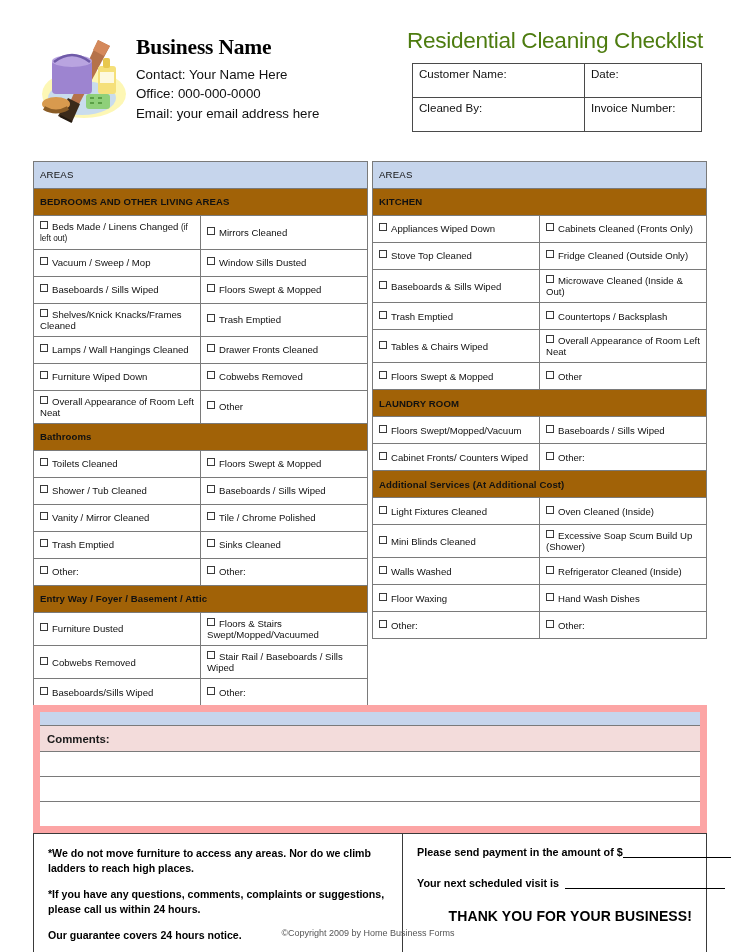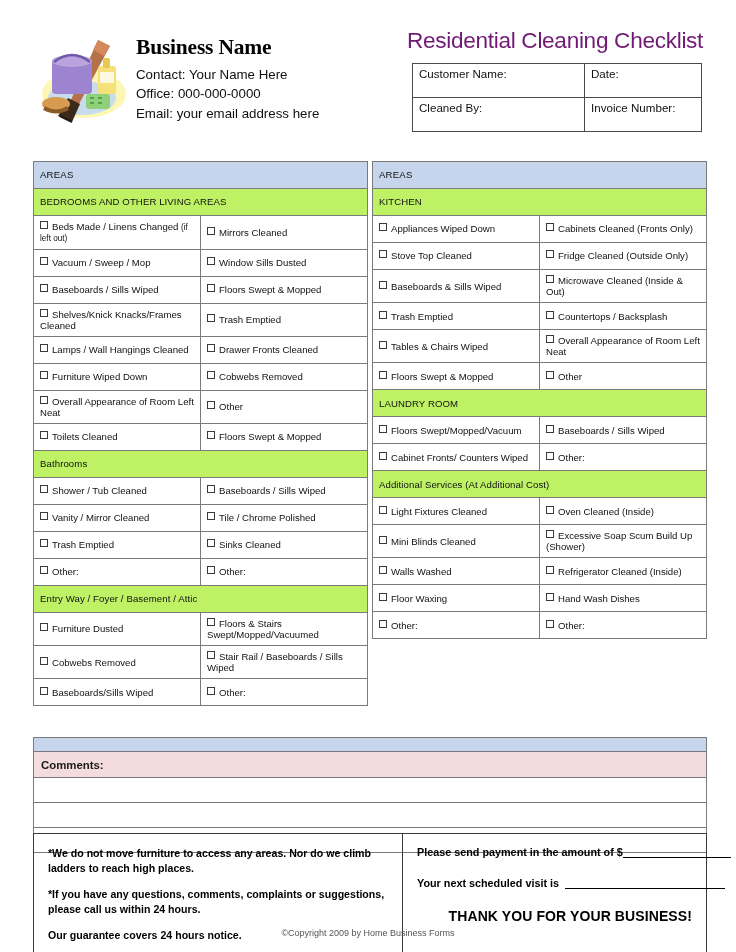--- a/index.html
+++ b/index.html
@@ -26,21 +26,21 @@
   .brand-text{margin-left:6px;padding-top:8px;}
   .biz-name{
     font-family:"Liberation Serif", serif;
     font-weight:bold;font-size:21.5px;letter-spacing:-0.2px;
     color:#000;line-height:1.1;margin-bottom:5px;
   }
   .biz-line{font-size:13.3px;line-height:1.47;color:#111;}
 
   .title-block{position:absolute;left:405px;top:28px;width:300px;}
   .doc-title{
-    font-size:22.6px;font-weight:normal;color:#701a75;
+    font-size:22.6px;font-weight:normal;color:#4d7c0f;
     text-align:center;letter-spacing:-0.3px;white-space:nowrap;
     margin-bottom:9px;
   }
   table.custinfo{
     border-collapse:collapse;width:290px;margin-left:7px;
     table-layout:fixed;
     padding-left:44px;
   }
   table.custinfo td{
     border:1px solid #4a4a4a;height:30px;
@@ -65,40 +65,40 @@
     padding:5px 3px 5px 6px;
     line-height:1.15;
     vertical-align:middle;
     height:16px;
   }
   td.areas{
     background:#c6d5ec;font-size:12.2px;color:#111;
     padding:3px 3px 3px 7px;height:17px;letter-spacing:0.2px;
   }
   td.sect{
-    background:#bef264;font-weight:normal;font-size:11.2px;color:#111;
+    background:#a16207;font-weight:bold;font-size:11.2px;color:#111;
     padding:4px 3px 4px 7px;height:17px;
   }
   td.sect.caps{letter-spacing:0.1px;}
   td.blue-pad{background:#c6d5ec;height:13px;padding:0;}
   td.pink-comments{
     background:#f3dcdb;font-weight:bold;font-size:11.4px;
     padding:4px 3px 4px 7px;height:17px;
   }
   td.blank-line{height:22px;background:#fff;}
   .cb{
     display:inline-block;width:6px;height:6px;
     border:1px solid #3a3a3a;margin-right:4px;
     vertical-align:baseline;position:relative;top:-1px;
   }
   .sm{font-size:8.2px;}
 
   
   .comments{position:absolute;left:33px;width:674px;}
-  table.cm{border-collapse:collapse;width:100%;border:1px solid #fca5a5;table-layout:fixed;margin-top:32px;}
+  table.cm{border-collapse:collapse;width:100%;border:7px solid #fca5a5;table-layout:fixed;}
   table.cm td{border:1px solid #7a7a7a;}
 
   
   .footer{position:absolute;left:33px;width:674px;}
   table.ft{border-collapse:collapse;width:100%;table-layout:fixed;border:1px solid #3a3a3a;}
   table.ft td{border:1px solid #3a3a3a;vertical-align:top;padding:12px 14px;}
   .ft-left{width:340px;}
   .ft-p{font-size:10.6px;font-weight:bold;color:#000;line-height:1.42;margin:0 0 11px 0;}
   .ft-p:last-child{margin-bottom:0;}
   .ft-right{text-align:left;padding-top:28px;}
@@ -196,25 +196,25 @@
             </tr>
             <tr>
               <td style="width:198px"><span class="cb"></span><span>Furniture Wiped Down</span></td>
               <td><span class="cb"></span><span>Cobwebs Removed</span></td>
             </tr>
             <tr>
               <td style="width:198px"><span class="cb"></span><span>Overall Appearance of Room Left Neat</span></td>
               <td><span class="cb"></span><span>Other</span></td>
             </tr>
             <tr>
+              <td class="sect caps" colspan="2">Bathrooms</td>
+            </tr>
+            <tr>
               <td style="width:131px"><span class="cb"></span><span>Toilets Cleaned</span></td>
               <td><span class="cb"></span><span>Floors Swept &amp; Mopped</span></td>
-            </tr>
-            <tr>
-              <td class="sect caps" colspan="2">Bathrooms</td>
             </tr>
             <tr>
               <td style="width:131px"><span class="cb"></span><span>Shower / Tub Cleaned</span></td>
               <td><span class="cb"></span><span>Baseboards / Sills Wiped</span></td>
             </tr>
             <tr>
               <td style="width:131px"><span class="cb"></span><span>Vanity / Mirror Cleaned</span></td>
               <td><span class="cb"></span><span>Tile / Chrome Polished</span></td>
             </tr>
             <tr>

